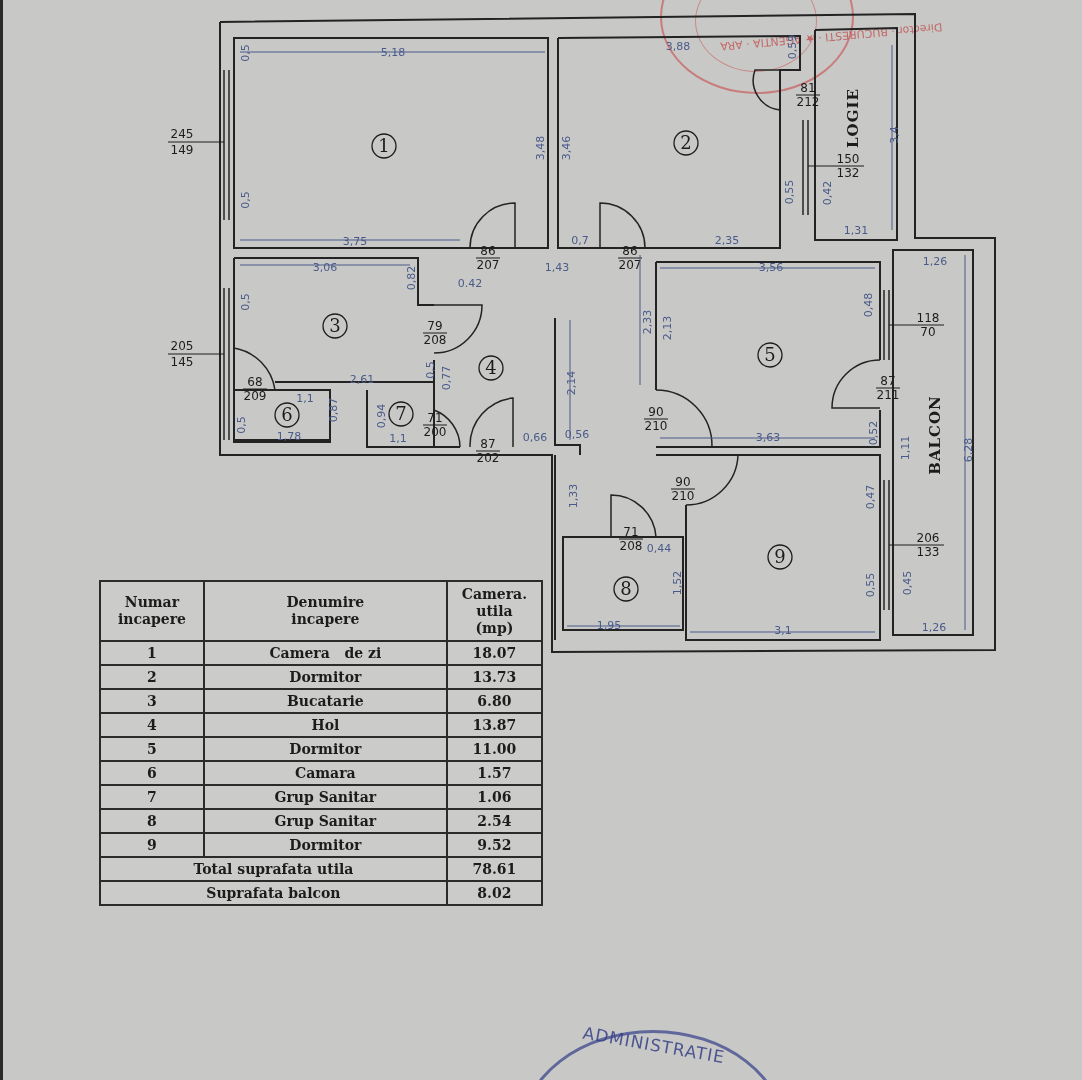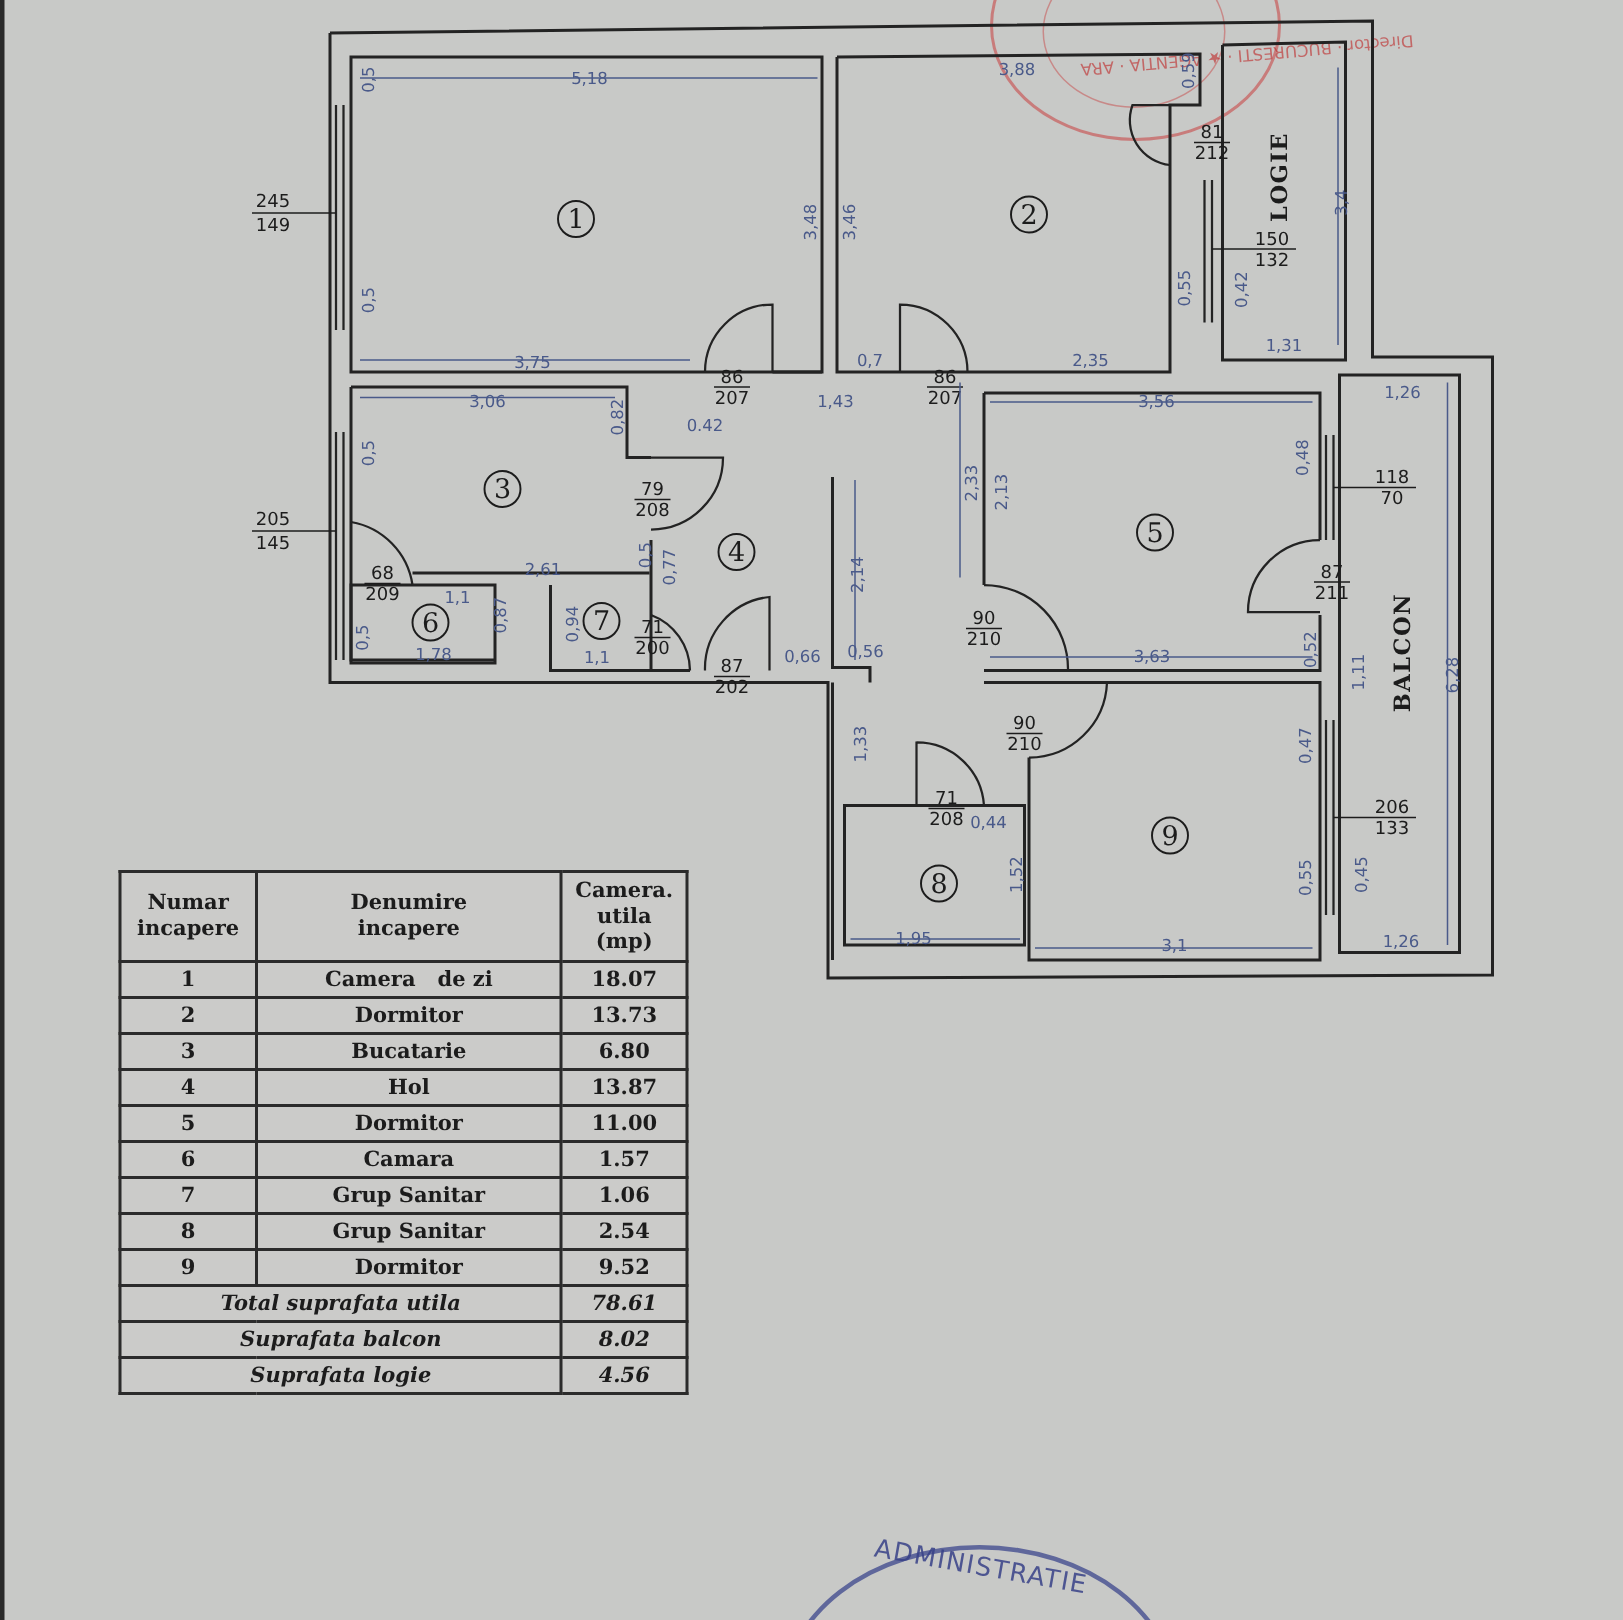--- a/index.html
+++ b/index.html
@@ -3,24 +3,24 @@
 <meta charset="utf-8">
 <style>
   html, body { margin:0; padding:0; }
   body { width:1082px; height:1080px; background:#c8c9c7; position:relative; overflow:hidden; font-family:"DejaVu Sans", sans-serif; }
   .page-edge { position:absolute; left:0; top:0; width:3px; height:1080px; background:#2a2a2a; }
   svg.plan { position:absolute; left:0; top:0; }
   .t { font-family:"DejaVu Sans", sans-serif; fill:#1c1c1c; }
   .d { font-family:"DejaVu Sans", sans-serif; fill:#4a5a8a; font-size:11px; }
   .rn { font-family:"DejaVu Serif", serif; font-size:18px; fill:#1c1c1c; }
   .lbl { font-family:"DejaVu Serif", serif; font-weight:bold; font-size:15px; fill:#1c1c1c; letter-spacing:1px; }
-  table.legend { position:absolute; left:79px; top:580px; width:380px; border-collapse:collapse; font-family:"DejaVu Serif", serif; font-weight:bold; color:#1c1c1c; background:#cbcbc9; }
+  table.legend { position:absolute; left:99px; top:580px; width:444px; border-collapse:collapse; font-family:"DejaVu Serif", serif; font-weight:bold; color:#1c1c1c; background:#cbcbc9; }
   table.legend td, table.legend th { border:2px solid #2b2b2b; text-align:center; padding:0; height:22px; font-size:14px; }
   table.legend th { font-weight:bold; font-size:14px; line-height:17px; height:58px; }
-  table.legend td.it { font-style:italic; }
+  table.legend td.it { }
   .stamp-red { position:absolute; left:660px; top:-60px; width:190px; height:150px; border:2px solid rgba(200,60,60,0.55); border-radius:50%; }
   .stamp-red-inner { position:absolute; left:695px; top:-30px; width:120px; height:100px; border:1px solid rgba(200,60,60,0.45); border-radius:50%; }
   .stamp-red-text { position:absolute; left:720px; top:30px; color:rgba(190,50,50,0.65); font-size:11px; font-family:"DejaVu Sans", sans-serif; transform:rotate(175deg); }
   .stamp-blue { position:absolute; left:520px; top:1030px; width:260px; height:200px; border:3px solid rgba(60,70,140,0.75); border-radius:50%; }
   .stamp-blue-text { position:absolute; left:582px; top:1035px; color:rgba(55,65,135,0.85); font-size:17px; font-family:"DejaVu Sans", sans-serif; transform:rotate(10deg); letter-spacing:1px; }
 </style>
 </head>
 <body>
 
 <div class="page-edge"></div>
@@ -344,21 +344,17 @@
         <td>9.52</td>
       </tr>
   <tr>
         <td class="it" colspan="2">Total suprafata utila</td>
         <td class="it">78.61</td>
       </tr>
   <tr>
         <td class="it" colspan="2">Suprafata balcon</td>
         <td class="it">8.02</td>
       </tr>
-  <tr>
-        <td class="it" colspan="2">Suprafata logie</td>
-        <td class="it">4.56</td>
-      </tr>
 </tbody>
   </table>
 
 <div class="stamp-blue"></div>
 <div class="stamp-blue-text">ADMINISTRATIE</div>
 
 </body></html>

